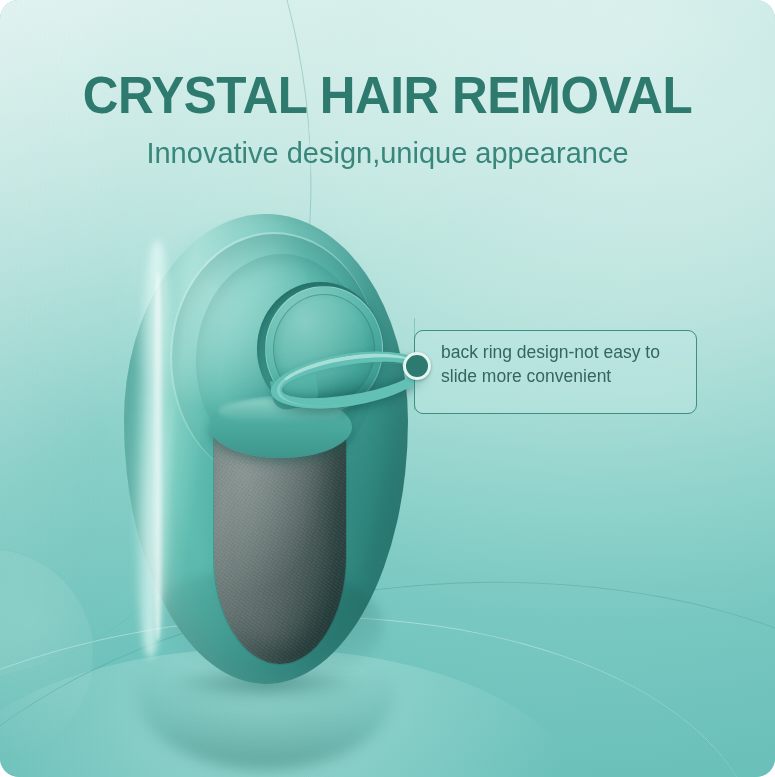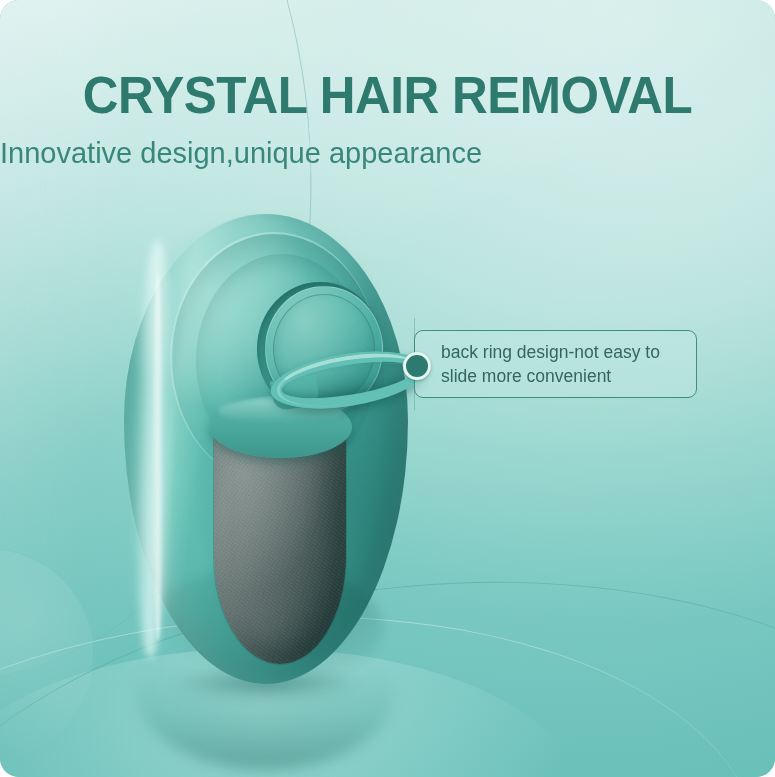--- a/index.html
+++ b/index.html
@@ -110,20 +110,21 @@
     letter-spacing: -0.5px;
     color: #2e7a6e;
     transform: scaleX(0.97);
     white-space: nowrap;
   }
   .subtitle {
     position: absolute;
     left: 0;
     top: 136px;
     width: 775px;
+    text-align: center;
     font-size: 29px;
     line-height: 34px;
     font-weight: 400;
     color: #39867a;
     white-space: nowrap;
   }
 
   
   .product {
     position: absolute;
@@ -383,21 +384,21 @@
     background: radial-gradient(ellipse at 62% 30%, rgba(18,82,76,0.34), rgba(18,82,76,0) 70%);
     filter: blur(5px);
   }
 
   
   .callout {
     position: absolute;
     left: 414px;
     top: 330px;
     width: 283px;
-    height: 68px;
+    height: 84px;
     box-sizing: border-box;
     border: 1.6px solid #3f8d83;
     border-radius: 9px;
     background: rgba(196,234,228,0.42);
     padding: 9px 14px 0 26px;
   }
   .callout-text {
     font-size: 17.5px;
     line-height: 24px;
     color: #33665f;

